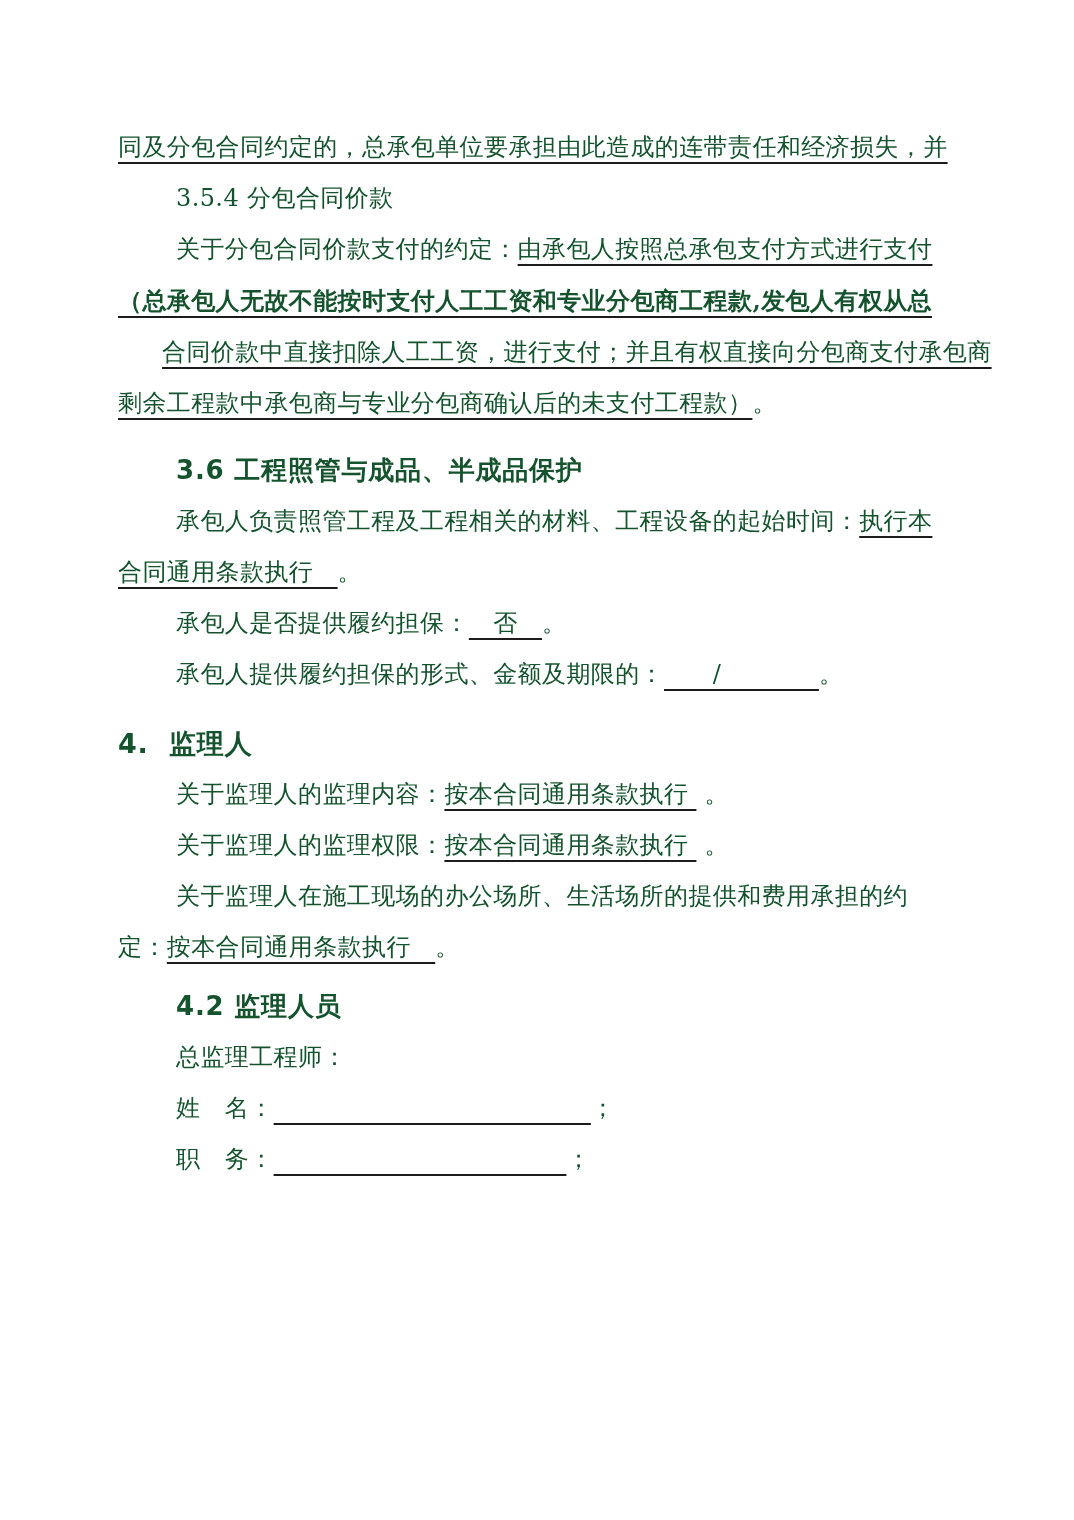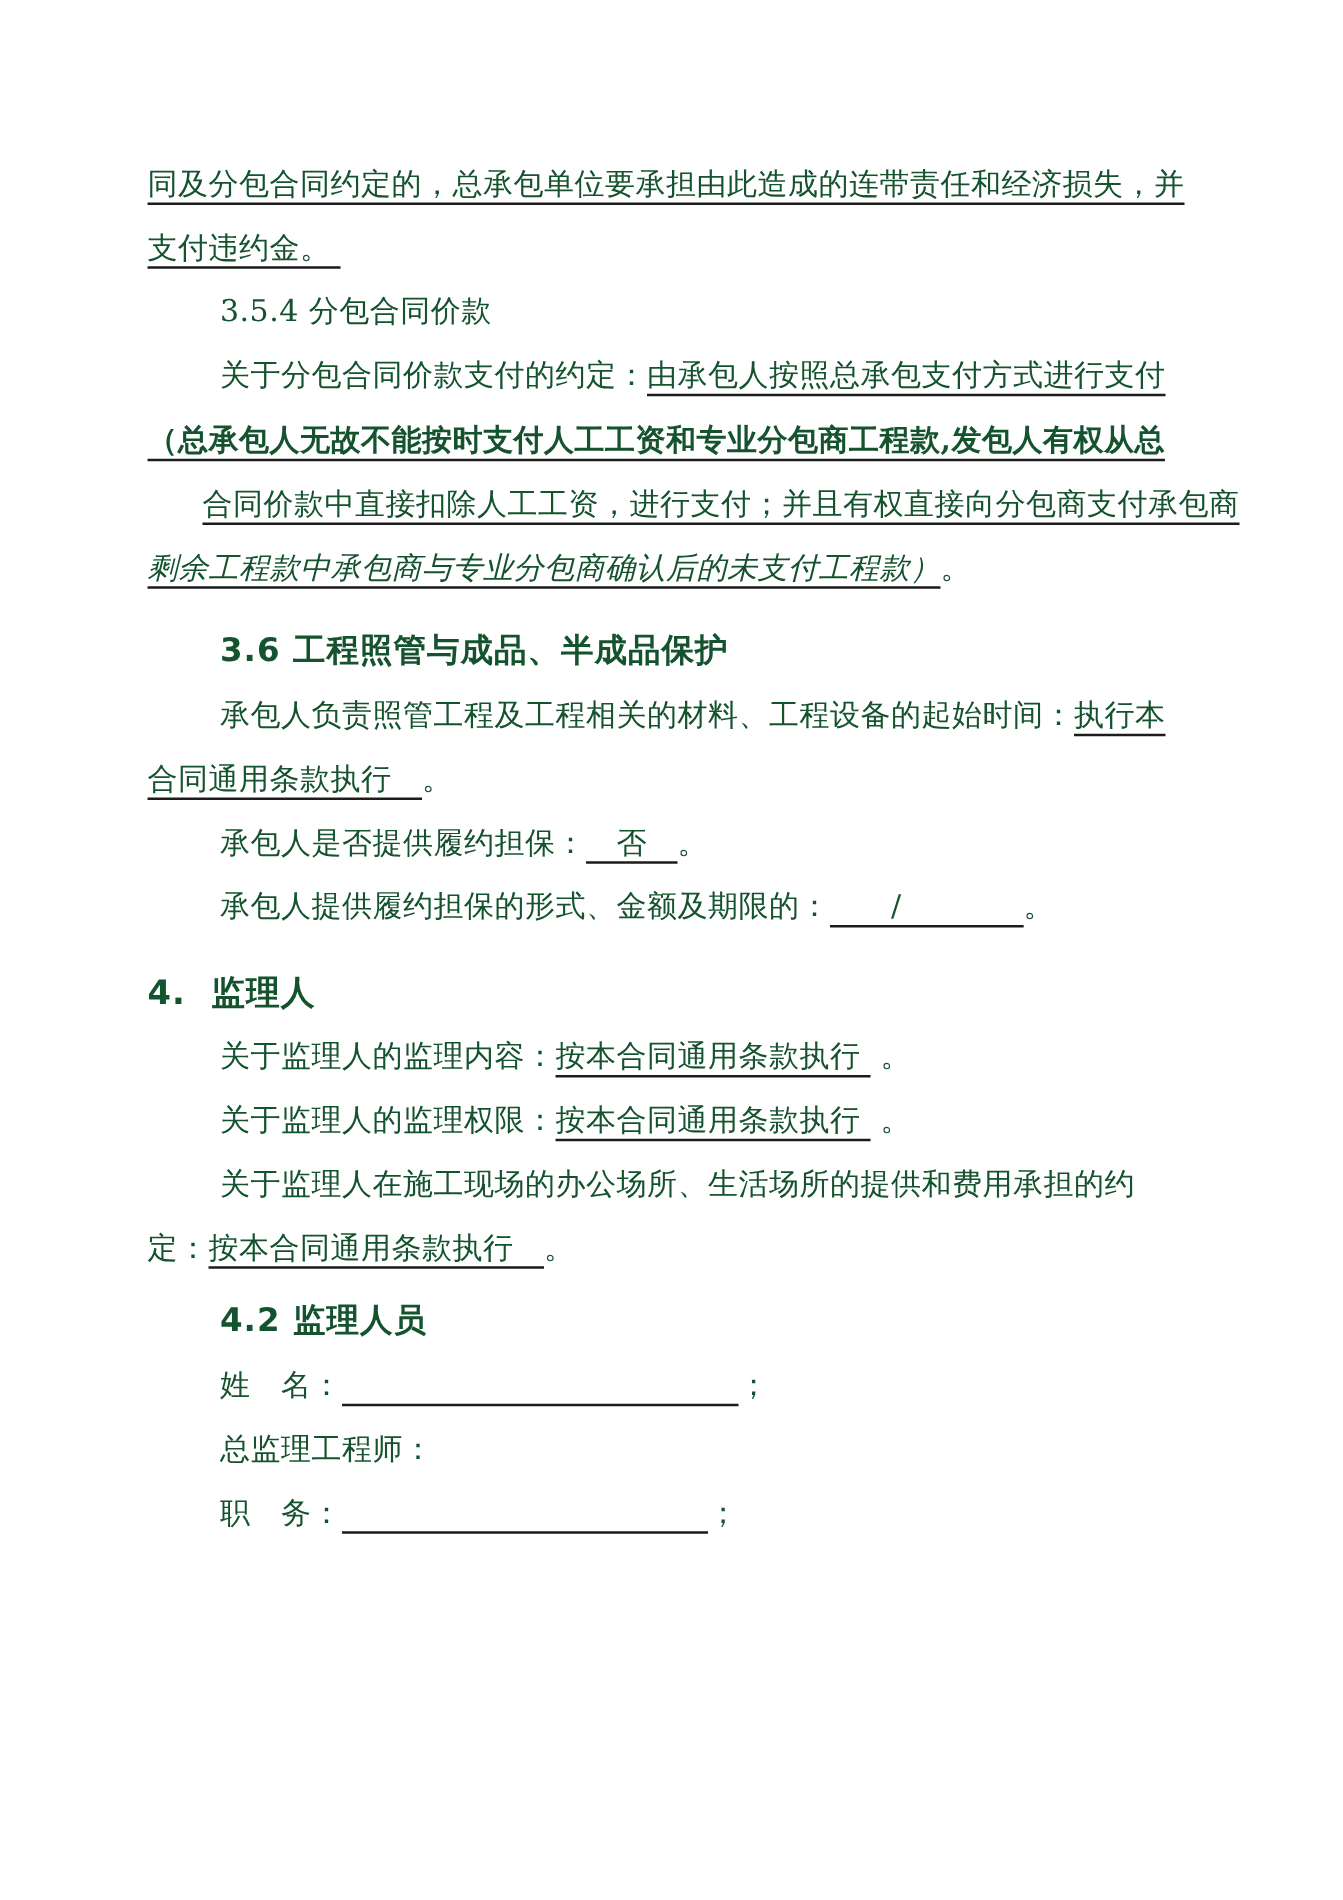--- a/index.html
+++ b/index.html
@@ -46,34 +46,33 @@
     text-underline-offset: 7px;
     text-decoration-color: #1c1c1c;
   }
 </style>
 </head>
 <body>
 
 <div class="page" style="background: rgb(255, 255, 255); color: #14532d;">
   <div class="content">
       <div class="line "><span class="u" style="text-decoration-color: rgb(28, 28, 28);">同及分包合同约定的，总承包单位要承担由此造成的连带责任和经济损失，并</span></div>
-      <div class="line "><span class="u" style="text-decoration-color: rgb(28, 28, 28);">支付违约金。 </span></div>
       <div class="line ind"><span>3.5.4 分包合同价款</span></div>
       <div class="line ind"><span>关于分包合同价款支付的约定：</span><span class="u" style="text-decoration-color: rgb(28, 28, 28);">由承包人按照总承包支付方式进行支付</span></div>
       <div class="line "><span class="u" style="text-decoration-color: rgb(28, 28, 28); font-weight: bold;">（总承包人无故不能按时支付人工工资和专业分包商工程款,发包人有权从总</span></div>
       <div class="line "><span class="u" style="text-decoration-color: rgb(28, 28, 28); margin-left: 44px;">合同价款中直接扣除人工工资，进行支付；并且有权直接向分包商支付承包商</span></div>
-      <div class="line "><span class="u" style="text-decoration-color: rgb(28, 28, 28); font-style: italic;">剩余工程款中承包商与专业分包商确认后的未支付工程款）</span><span>。</span></div>
+      <div class="line "><span class="u" style="text-decoration-color: rgb(28, 28, 28);">剩余工程款中承包商与专业分包商确认后的未支付工程款）</span><span>。</span></div>
       <div class="line h2 ind" style="margin-top: 16px;"><span>3.6 工程照管与成品、半成品保护</span></div>
       <div class="line ind"><span>承包人负责照管工程及工程相关的材料、工程设备的起始时间：</span><span class="u" style="text-decoration-color: rgb(28, 28, 28);">执行本</span></div>
       <div class="line "><span class="u" style="text-decoration-color: rgb(28, 28, 28); text-align: center;">合同通用条款执行　</span><span>。</span></div>
       <div class="line ind"><span>承包人是否提供履约担保：</span><span class="u" style="text-decoration-color: rgb(28, 28, 28);">　否　</span><span>。</span></div>
       <div class="line ind"><span>承包人提供履约担保的形式、金额及期限的：</span><span class="u" style="text-decoration-color: rgb(28, 28, 28);">　　/　　　　</span><span>。</span></div>
       <div class="line h1 " style="margin-top: 18px;"><span>4.  监理人</span></div>
       <div class="line ind"><span>关于监理人的监理内容：</span><span class="u" style="text-decoration-color: rgb(28, 28, 28);">按本合同通用条款执行 </span><span> 。</span></div>
       <div class="line ind"><span>关于监理人的监理权限：</span><span class="u" style="text-decoration-color: rgb(28, 28, 28);">按本合同通用条款执行 </span><span> 。</span></div>
       <div class="line ind"><span>关于监理人在施工现场的办公场所、生活场所的提供和费用承担的约</span></div>
       <div class="line "><span>定：</span><span class="u" style="text-decoration-color: rgb(28, 28, 28);">按本合同通用条款执行　</span><span>。</span></div>
       <div class="line h2 ind" style="margin-top: 8px;"><span>4.2 监理人员</span></div>
+      <div class="line ind"><span>总监理工程师：</span></div>
       <div class="line ind"><span>姓　名：</span><span class="u" style="text-decoration-color: rgb(28, 28, 28);">　　　　　　　　　　　　　</span><span>；</span></div>
-      <div class="line ind"><span>总监理工程师：</span></div>
       <div class="line ind"><span>职　务：</span><span class="u" style="text-decoration-color: rgb(28, 28, 28);">　　　　　　　　　　　　</span><span>；</span></div>
     </div>
 </div>
 
 </body></html>

